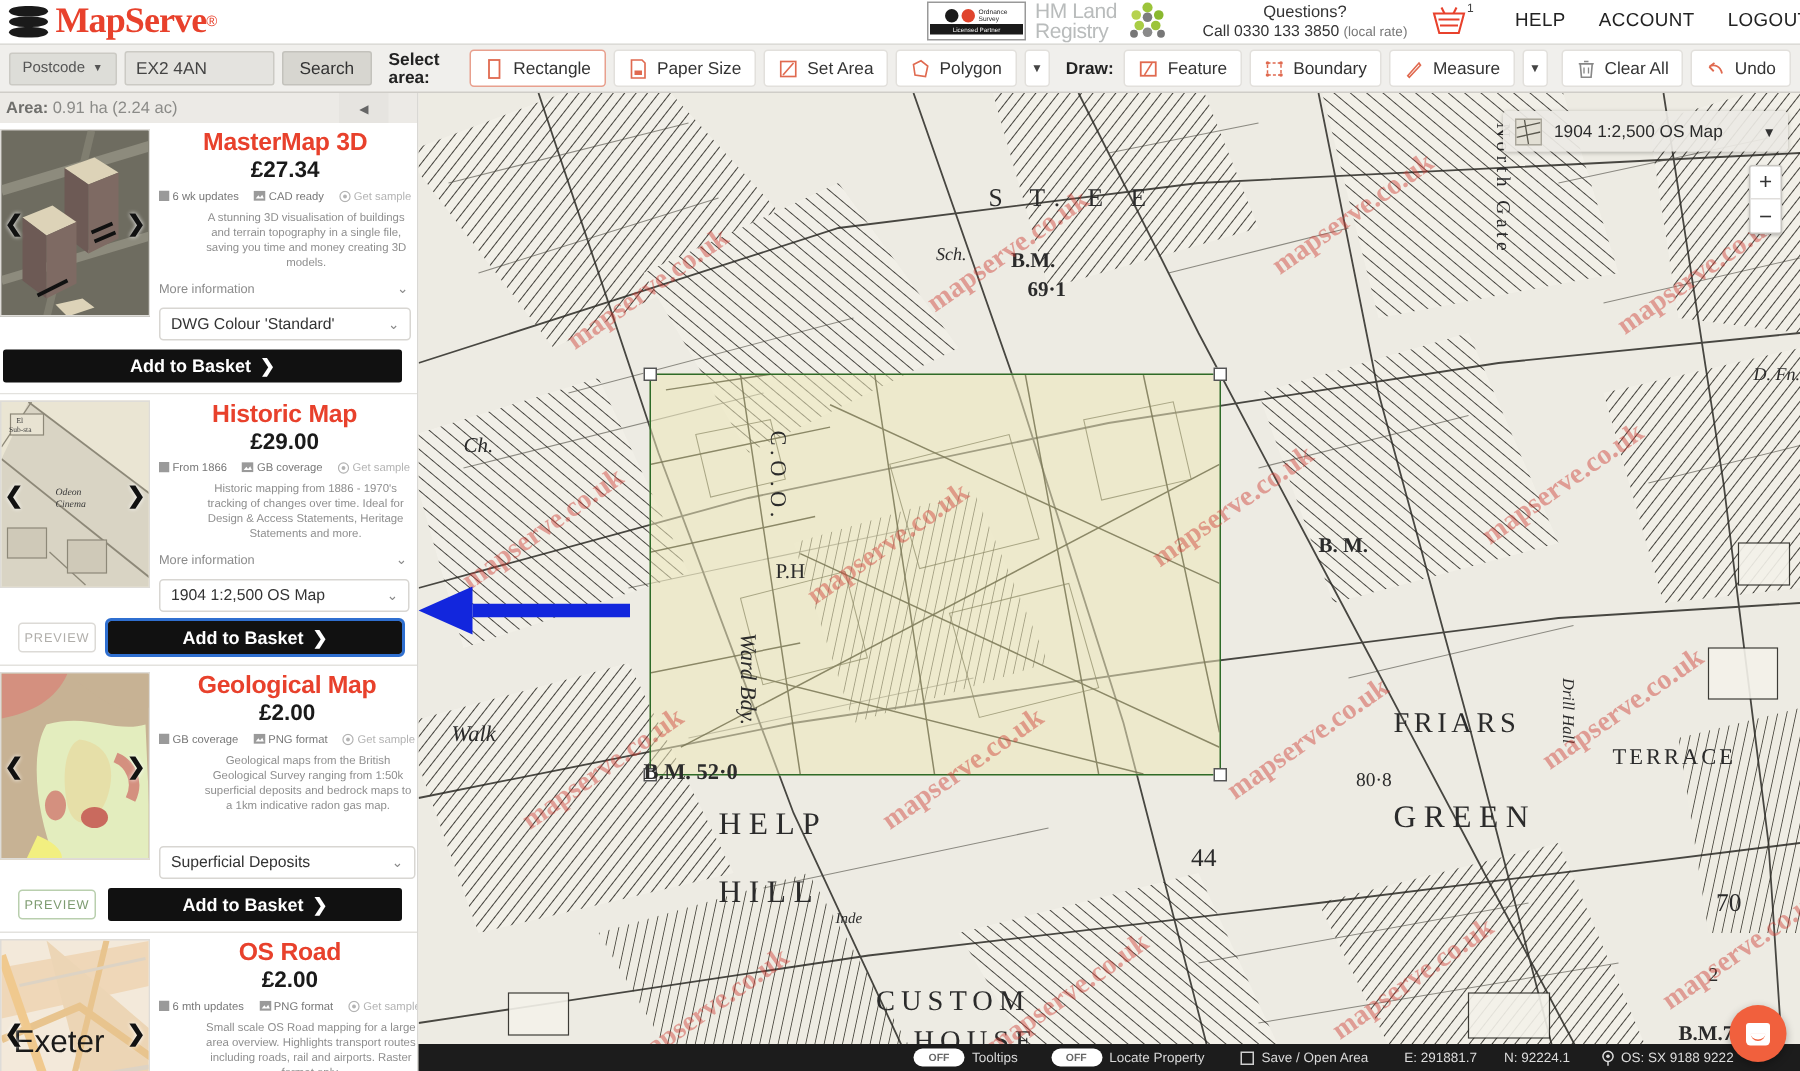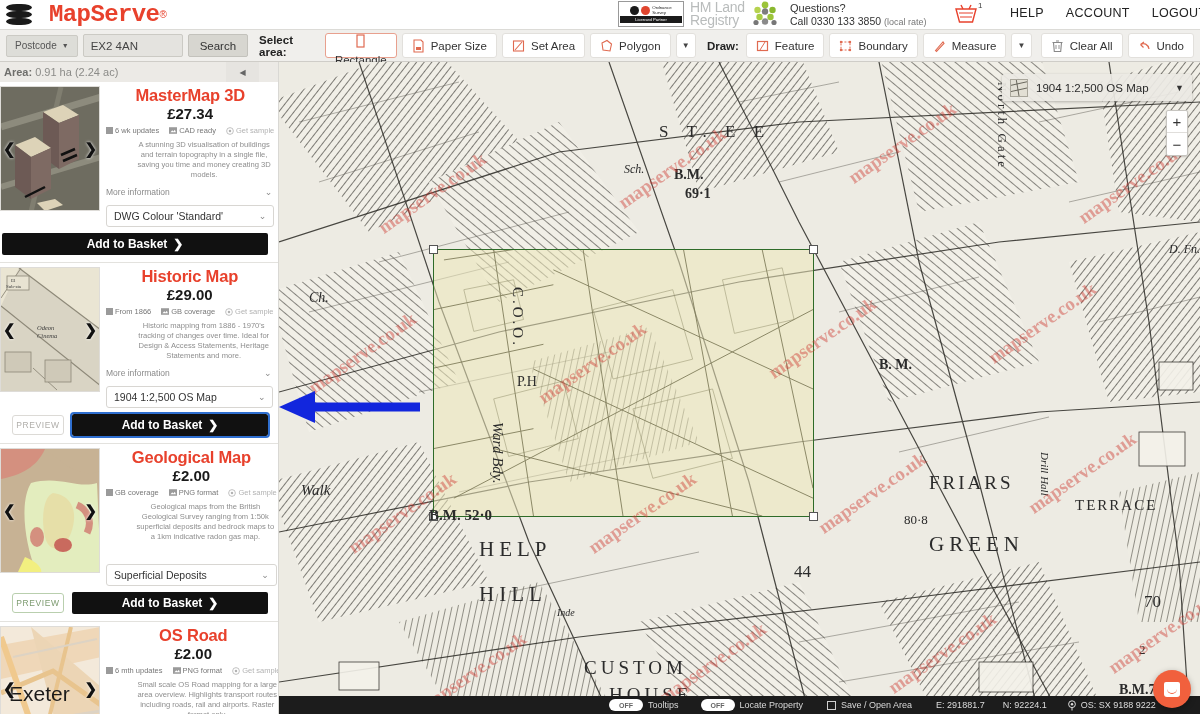--- a/index.html
+++ b/index.html
@@ -19,42 +19,41 @@
   .logo-stack { width: 26px; height: 22px; position: relative; margin-right: 5px; }
   .logo-stack div {
     position: absolute; left: 0; width: 26px; height: 7px;
     background: #1a1a1a; border-radius: 50% / 60%;
   }
   .logo-stack div:nth-child(1) { top: 0; }
   .logo-stack div:nth-child(2) { top: 7px; }
   .logo-stack div:nth-child(3) { top: 14px; }
   .logo-text {
     font-size: 24px; font-weight: bold; color: #e8412c; letter-spacing: -0.6px;
-    font-family: Liberation Mono, monospace;
-    margin-left: 12px;
+    font-family: Liberation Serif, serif;
   }
   .logo-reg { font-size: 10px; vertical-align: super; color: #e8412c; }
 
   .header-mid { position: absolute; left: 618px; top: 1px; display: flex; align-items: flex-end; gap: 6px; }
   .os-badge {
     width: 66px; height: 26px; border: 1px solid #999; background: #fff;
     display: flex; flex-direction: column; align-items: center; justify-content: center;
     font-size: 4.4px; line-height: 5px; color: #222; padding: 1px;
   }
   .os-badge .os-row { display: flex; align-items: center; gap: 2px; }
   .os-dot { width: 9px; height: 9px; border-radius: 50%; background: #1a1a1a; }
   .os-dot2 { width: 9px; height: 9px; border-radius: 50%; background: #e0452e; }
   .os-badge .os-partner {
     background: #1a1a1a; color: #fff; width: 100%; text-align: center;
     font-size: 4.2px; margin-top: 1px; padding: 1px 0;
   }
   .hmlr { font-size: 14px; line-height: 13px; color: #b9bcbc; letter-spacing: -0.3px; }
   .hmlr-logo { width: 28px; height: 26px; position: relative; }
   .questions {
-    position: absolute; left: 790px; top: 2px; width: 160px; text-align: left;
+    position: absolute; left: 790px; top: 2px; width: 160px; text-align: center;
     font-size: 10.5px; color: #333; line-height: 13px;
   }
   .questions .q1 { font-size: 11px; }
   .questions .rate { color: #777; font-size: 9px; }
 
   .basket-wrap { position: absolute; left: 953px; top: 3px; width: 40px; height: 24px; }
   .basket-badge {
     position: absolute; left: 25px; top: -2px; font-size: 8px; color: #444;
   }
   .hdr-links { position: absolute; left: 1010px; top: 6px; display: flex; gap: 22px; }
@@ -79,21 +78,21 @@
   .tb-search {
     height: 23px; background: #d7d6d0; border: 1px solid #c3c2bc; border-radius: 2px;
     font-size: 11.5px; color: #333; padding: 0 11px; display: flex; align-items: center; cursor: pointer;
   }
   .tb-label { font-size: 11.5px; font-weight: bold; color: #222; margin-left: 6px; margin-right: 2px; }
   .tb-btn {
     height: 25px; background: #fff; border: 1px solid #e2e0dc; border-radius: 3px;
     font-size: 11.5px; color: #333; padding: 0 9px; display: flex; align-items: center;
     gap: 6px; cursor: pointer; white-space: nowrap;
   }
-  .tb-btn.active { border-color: #e8a08e; flex-direction: column; }
+  .tb-btn.active { border-color: #e8a08e; }
   .tb-caret {
     height: 25px; width: 22px; background: #fff; border: 1px solid #e2e0dc; border-radius: 3px;
     display: flex; align-items: center; justify-content: center; font-size: 8px; color: #444; cursor: pointer;
   }
   .ico { width: 13px; height: 14px; display: inline-block; position: relative; flex: none; }
 
   
   .sidebar {
     position: absolute; top: 62px; left: 0; width: 279px; height: 652px;
     background: #fff; overflow: hidden; border-right: 1px solid #d9d8d4;

